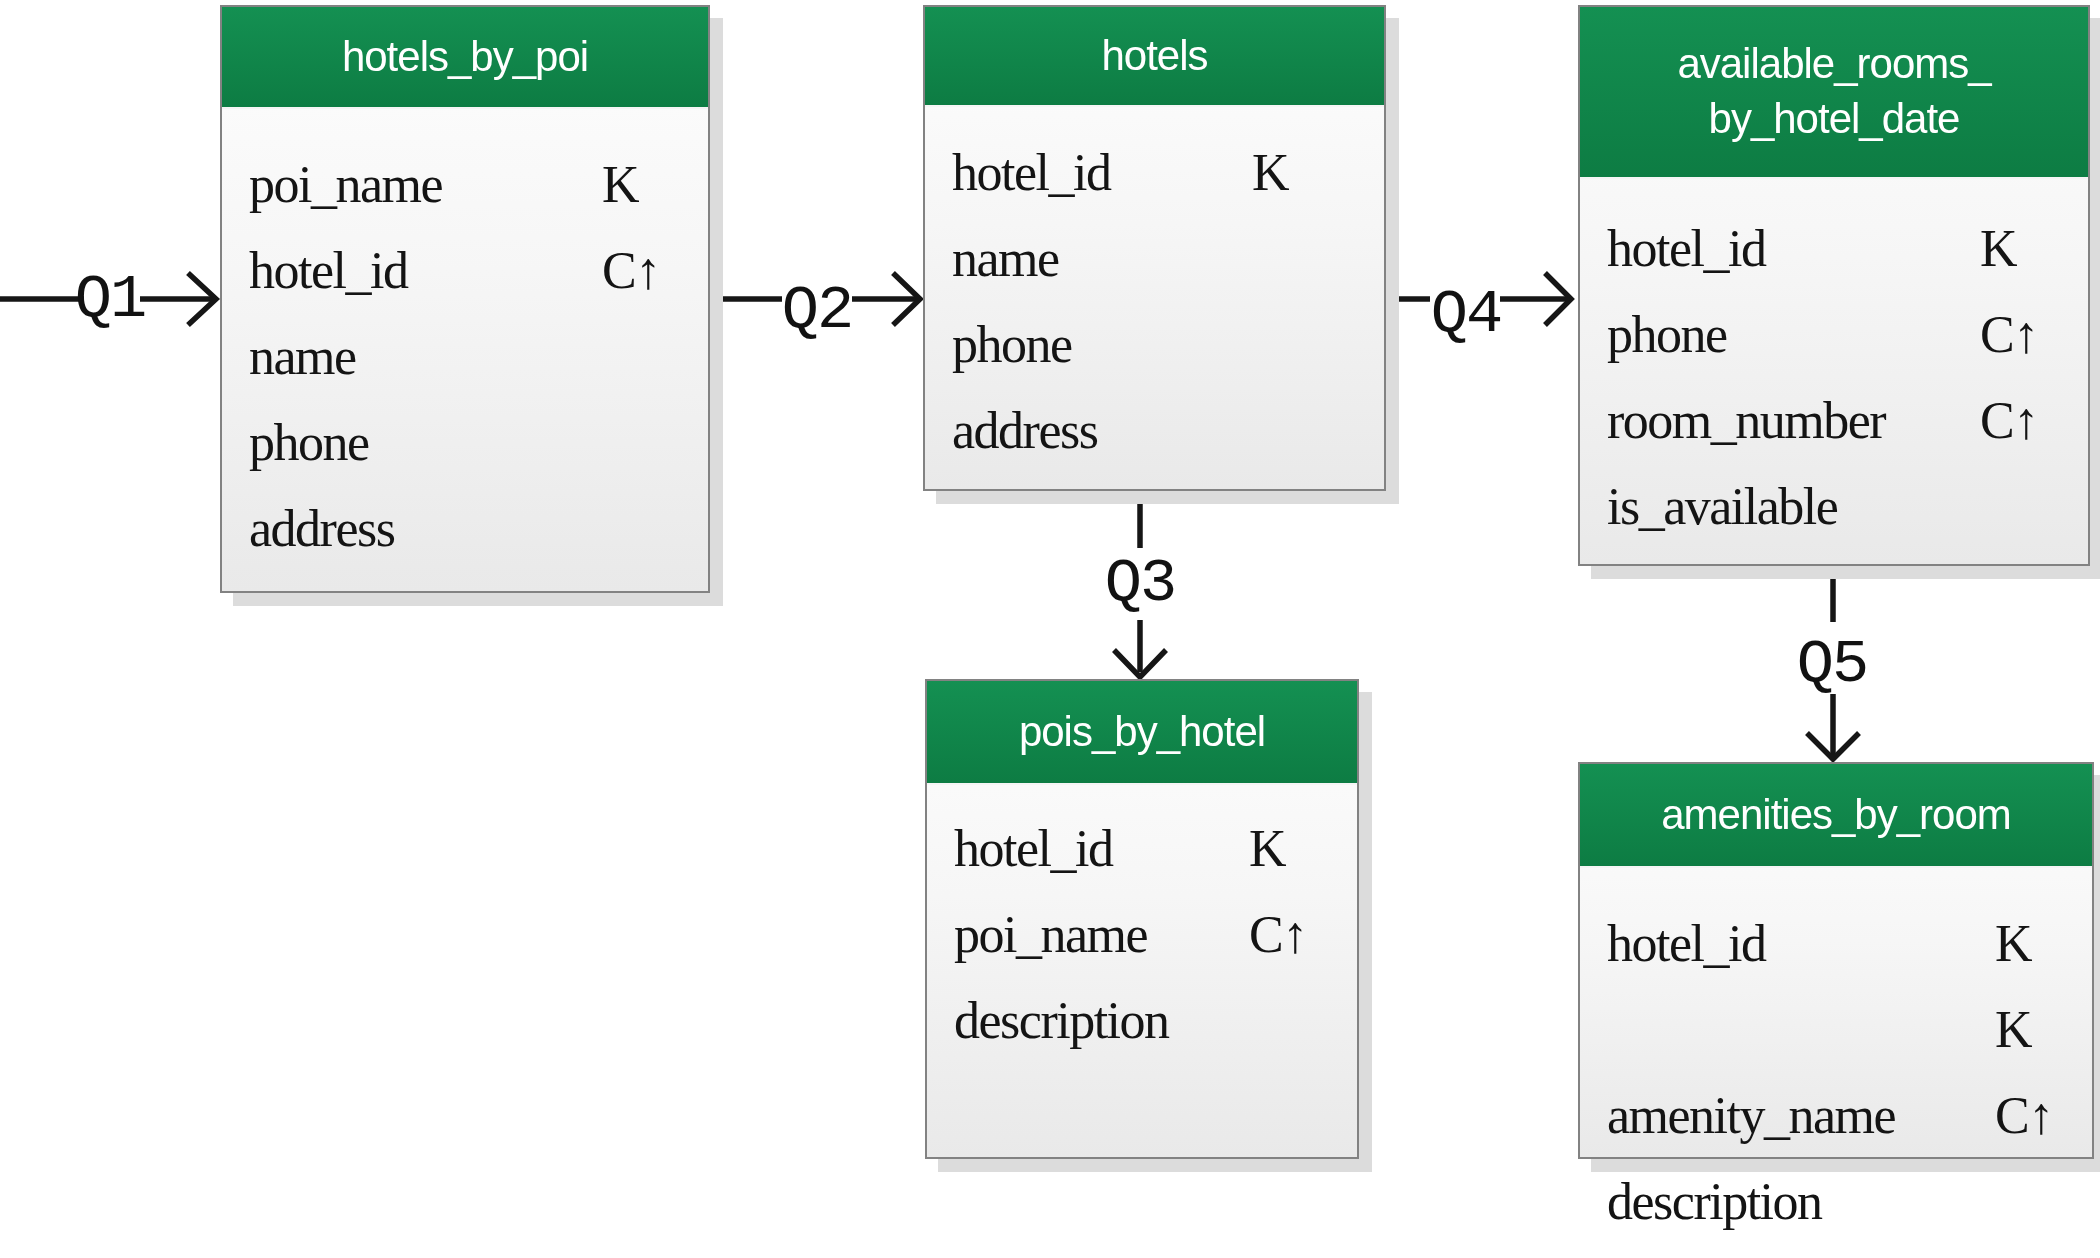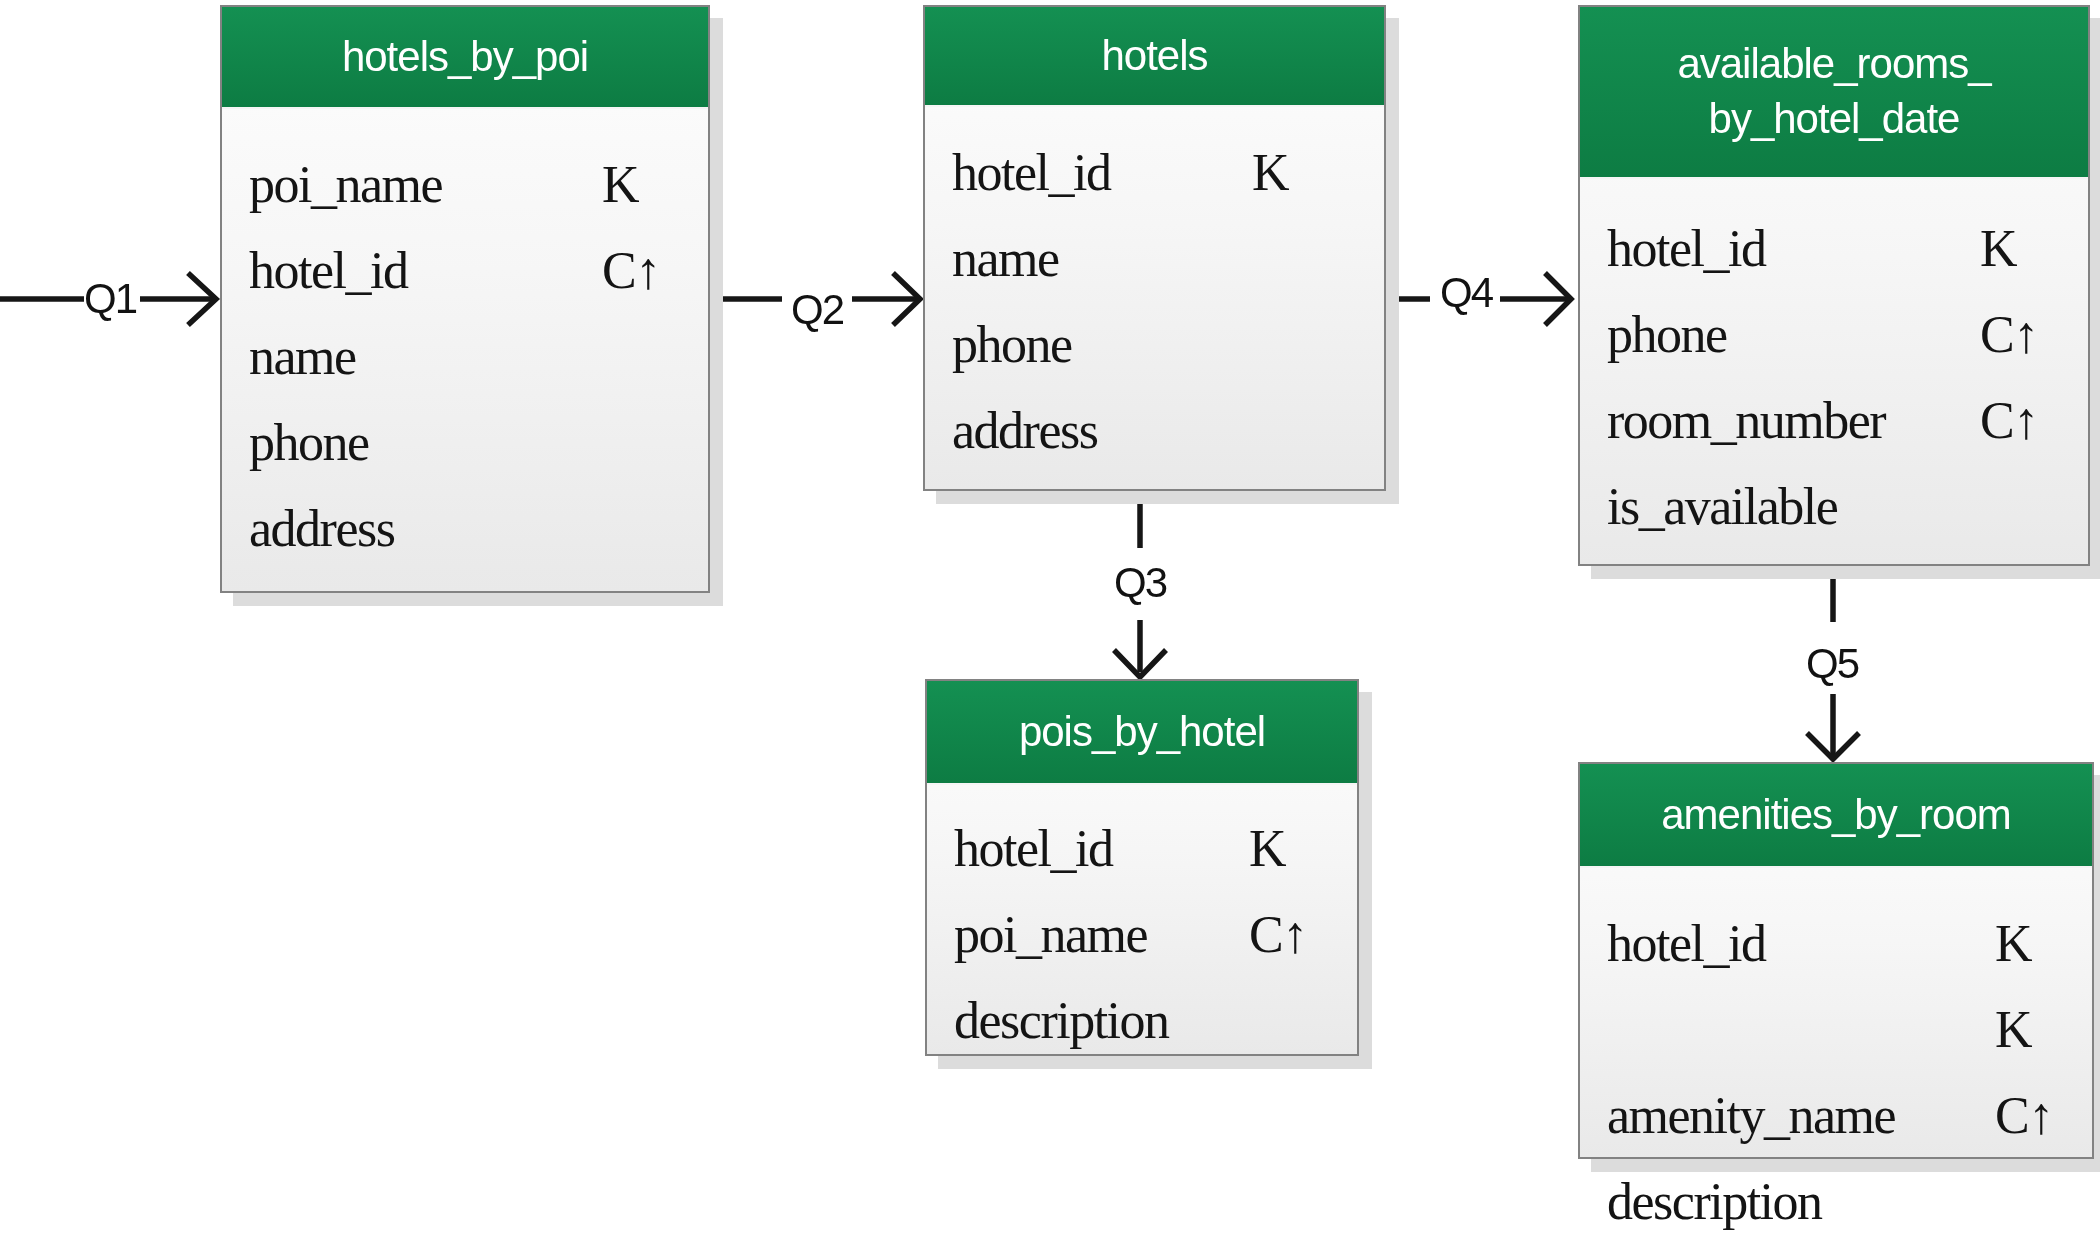--- a/index.html
+++ b/index.html
@@ -23,21 +23,21 @@
   }
   .rows{position:relative;}
   .row{
     position:relative;height:86px;display:flex;align-items:center;
     padding-left:27px;box-sizing:border-box;font-family:Liberation Serif, serif;
   }
   .fname,.key{font-size:52px;color:#141414;letter-spacing:-1.5px;white-space:nowrap;}
   .key{position:absolute;left:var(--kx);top:50%;transform:translateY(-50%);}
   .qlabel{
     position:absolute;transform:translate(-50%,-50%);
-    font-size:42px;color:#121212;letter-spacing:-2px;white-space:nowrap;
+    font-size:62px;color:#121212;letter-spacing:-2px;white-space:nowrap;font-family:Liberation Mono, monospace;
   }
   .arrow-layer line,.arrow-layer path{stroke:#161616;stroke-width:5.5;fill:none;}
 </style>
 </head>
 <body>
 
 <div class="canvas">
 
   <svg class="arrow-layer" viewBox="0 0 2100 1258">
     <g>
@@ -62,21 +62,21 @@
     </g>
     <g>
       <line x1="1833" y1="568" x2="1833" y2="622"></line>
       <line x1="1833" y1="694" x2="1833" y2="755"></line>
       <path d="M1807,733 L1833,759 L1859,733"></path>
     </g>
   </svg>
 
   <div class="qlabel" style="left:110px;top:299px">Q1</div>
   <div class="qlabel" style="left:817px;top:310px">Q2</div>
-  <div class="qlabel" style="left:1466px;top:293px">Q4</div>
+  <div class="qlabel" style="left:1466px;top:314px">Q4</div>
   <div class="qlabel" style="left:1140px;top:583px">Q3</div>
   <div class="qlabel" style="left:1832px;top:664px">Q5</div>
 
   <div class="tbl" style="left:220px;top:5px;width:490px;height:588px;--kx:380px">
     <div class="hdr" style="height:102px">
       <span>hotels_by_poi</span>
     </div>
     <div class="rows" style="padding-top:32px">
       <div class="row">
         <span class="fname">poi_name</span>
@@ -143,21 +143,21 @@
         <span class="fname">room_number</span>
         <span class="key">C↑</span>
       </div>
       <div class="row">
         <span class="fname">is_available</span>
         <span class="key"></span>
       </div>
     </div>
   </div>
 
-  <div class="tbl" style="left:925px;top:679px;width:434px;height:377px;--kx:322px">
+  <div class="tbl" style="left:925px;top:679px;width:434px;height:480px;--kx:322px">
     <div class="hdr" style="height:104px">
       <span>pois_by_hotel</span>
     </div>
     <div class="rows" style="padding-top:20px">
       <div class="row">
         <span class="fname">hotel_id</span>
         <span class="key">K</span>
       </div>
       <div class="row">
         <span class="fname">poi_name</span>

